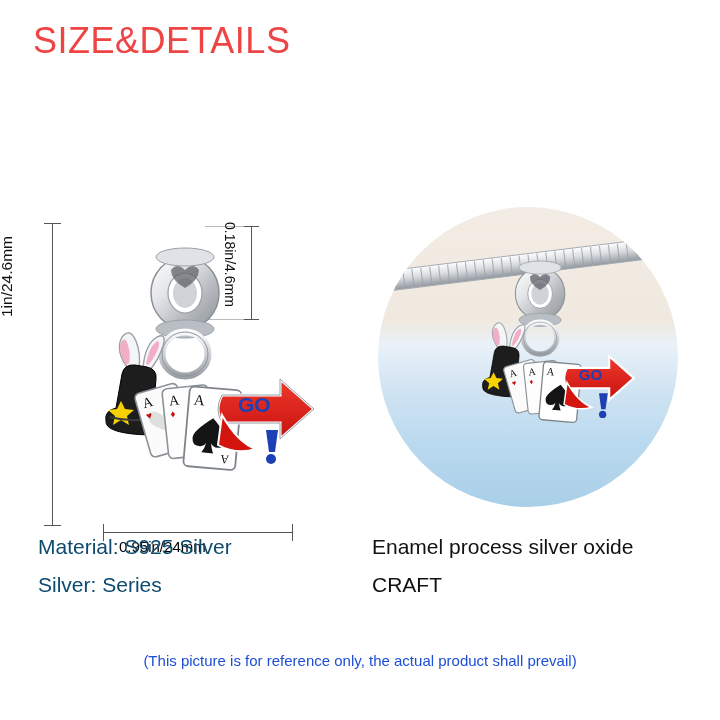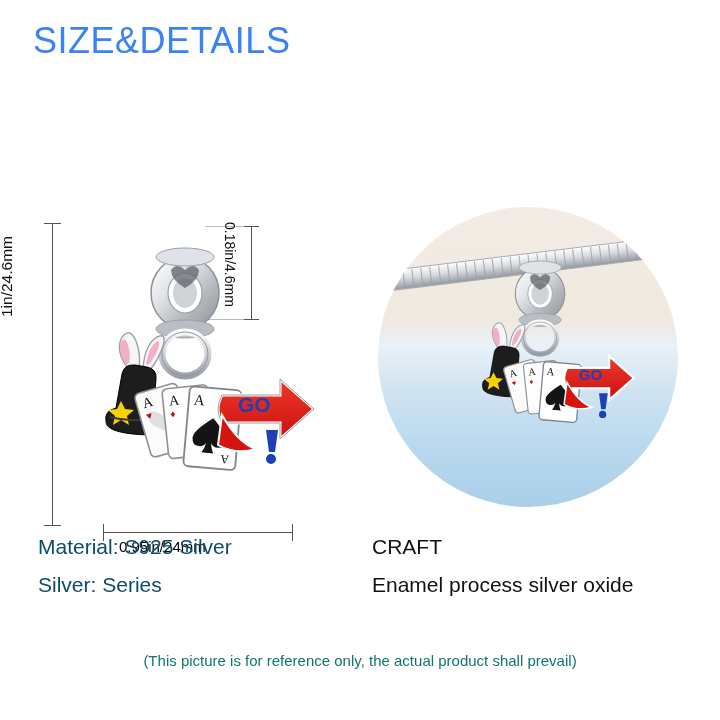--- a/index.html
+++ b/index.html
@@ -23,21 +23,21 @@
   }
 
   
   .title {
     position: absolute;
     left: 33px;
     top: 20px;
     font-size: 36px;
     letter-spacing: 0.5px;
     font-weight: 400;
-    color: #3b82f6;
+    color: #ef4444;
     font-family: "Liberation Sans", sans-serif;
   }
 
   
   .left-panel {
     position: absolute;
     left: 0;
     top: 95px;
     width: 360px;
     height: 390px;
@@ -197,21 +197,21 @@
     color: #111;
   }
 
   .footnote {
     position: absolute;
     left: 0;
     right: 0;
     top: 652px;
     text-align: center;
     font-size: 15px;
-    color: #0f766e;
+    color: #1d4ed8;
   }
 
   svg { display: block; }
 </style>
 </head>
 <body>
 
 <div class="page">
 
   <div class="title">SIZE&amp;DETAILS</div>
@@ -445,19 +445,19 @@
       <span class="lbl">Material:</span>
       <span class="val">S925 Silver</span>
     </div>
     <div class="row">
       <span class="lbl">Silver:</span>
       <span class="val">Series</span>
     </div>
   </div>
 
   <div class="specs-right">
+    <div>Enamel process silver oxide</div>
     <div>CRAFT</div>
-    <div>Enamel process silver oxide</div>
   </div>
 
   <div class="footnote">(This picture is for reference only, the actual product shall prevail)</div>
 
 </div>
 
 </body></html>

